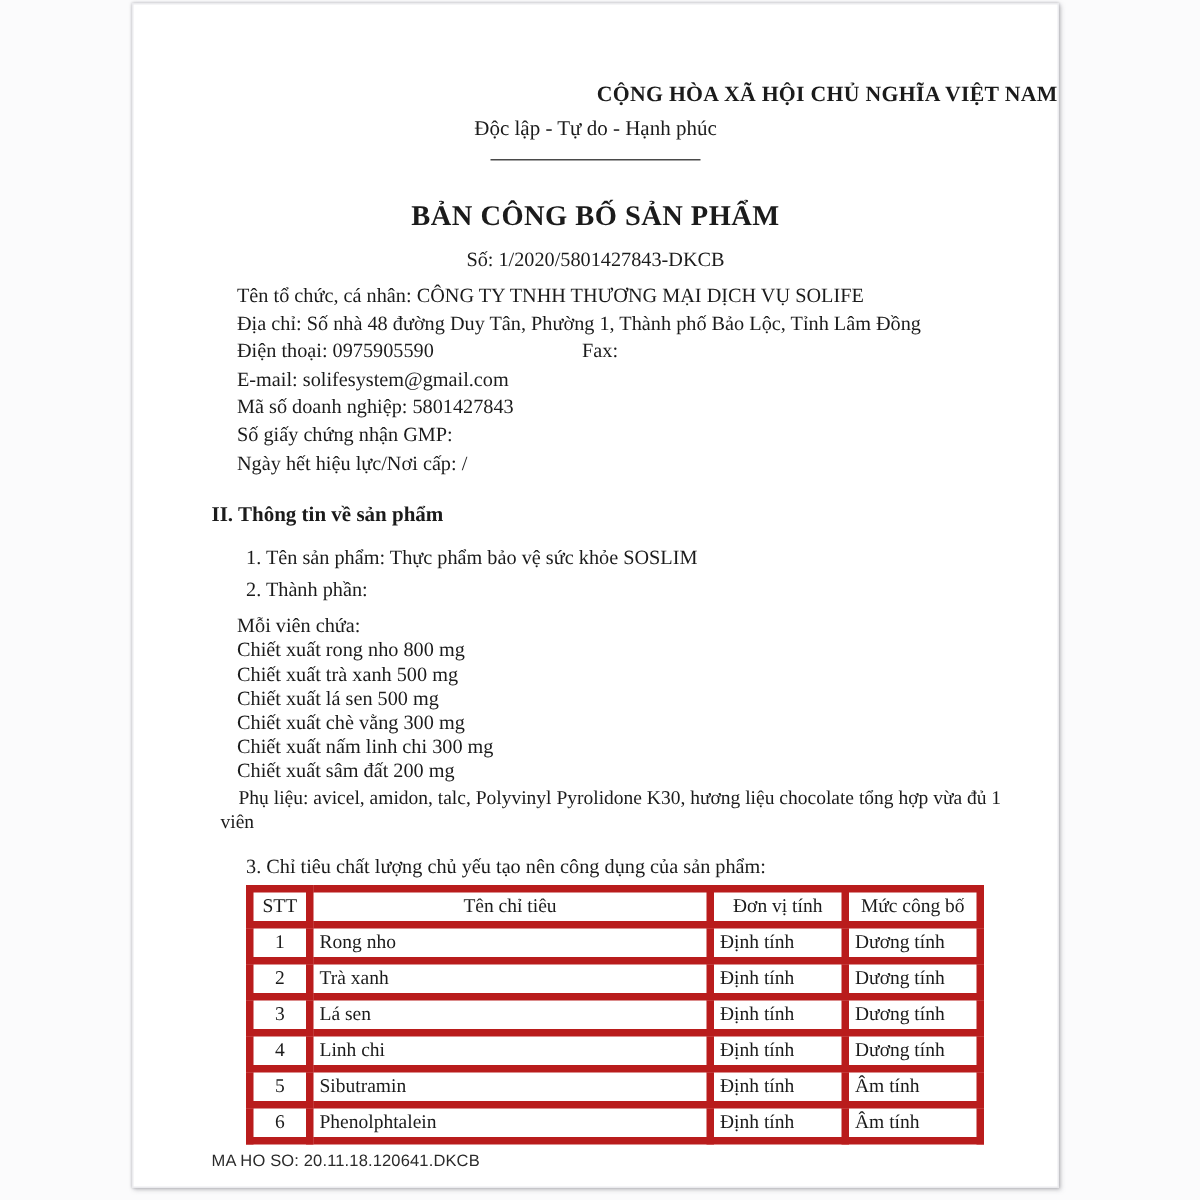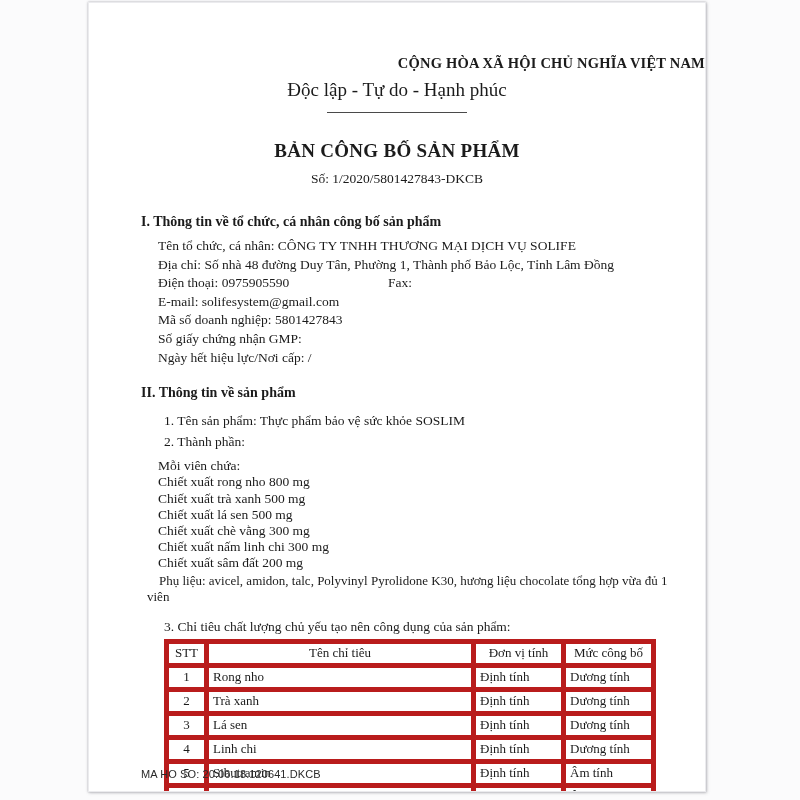--- a/index.html
+++ b/index.html
@@ -39,21 +39,21 @@
   
   .nation-title {
     text-align: right;
     font-weight: bold;
     font-size: 14.5px;
     letter-spacing: 0.2px;
     margin-top: 52px;
   }
   .nation-motto {
     text-align: center;
-    font-size: 19px;
+    font-size: 14px;
     margin-top: 7px;
   }
   .motto-rule {
     width: 140px;
     height: 1px;
     background: #4a4a4a;
     margin: 11px auto 0 auto;
   }
 
   .doc-title {
@@ -164,21 +164,20 @@
 <div id="page-sheet">
   <div id="page-inner">
 
     <div class="nation-title">CỘNG HÒA XÃ HỘI CHỦ NGHĨA VIỆT NAM</div>
     <div class="nation-motto">Độc lập - Tự do - Hạnh phúc</div>
     <div class="motto-rule"></div>
 
     <div class="doc-title">BẢN CÔNG BỐ SẢN PHẨM</div>
     <div class="doc-number">Số: 1/2020/5801427843-DKCB</div>
 
-    <div class="section-head">I. Thông tin về tổ chức, cá nhân công bố sản phẩm</div>
     <div class="field-list">
       <div class="field-row">Tên tổ chức, cá nhân: CÔNG TY TNHH THƯƠNG MẠI DỊCH VỤ SOLIFE</div>
       <div class="field-row">Địa chỉ: Số nhà 48 đường Duy Tân, Phường 1, Thành phố Bảo Lộc, Tỉnh Lâm Đồng</div>
       <div class="field-row">
         <span>Điện thoại: 0975905590</span>
         <span class="fax-label">Fax:</span>
       </div>
       <div class="field-row">E-mail: solifesystem@gmail.com</div>
       <div class="field-row">Mã số doanh nghiệp: 5801427843</div>
       <div class="field-row">Số giấy chứng nhận GMP:</div>
@@ -254,16 +253,16 @@
         </tr>
         <tr>
           <td class="td-center">6</td>
           <td class="td-left">Phenolphtalein</td>
           <td class="td-left">Định tính</td>
           <td class="td-left">Âm tính</td>
         </tr>
       </tbody>
     </table>
 
-    <div class="ma-ho-so">MA HO SO: 20.06.18.120641.DKCB</div>
+    <div class="ma-ho-so">MA HO SO: 20.11.18.120641.DKCB</div>
 
   </div>
 </div>
 
 </body></html>

